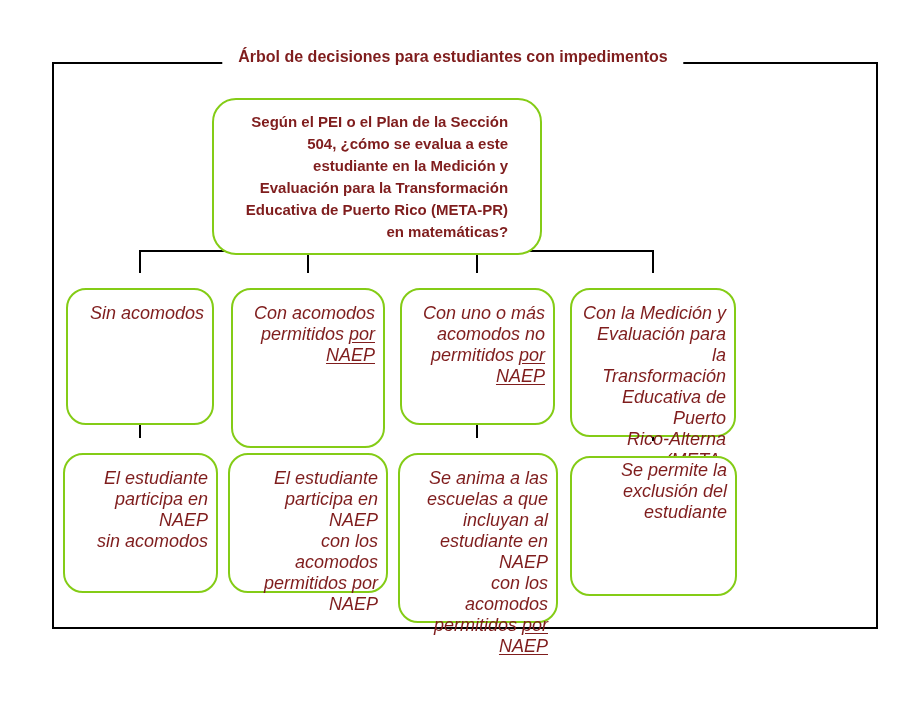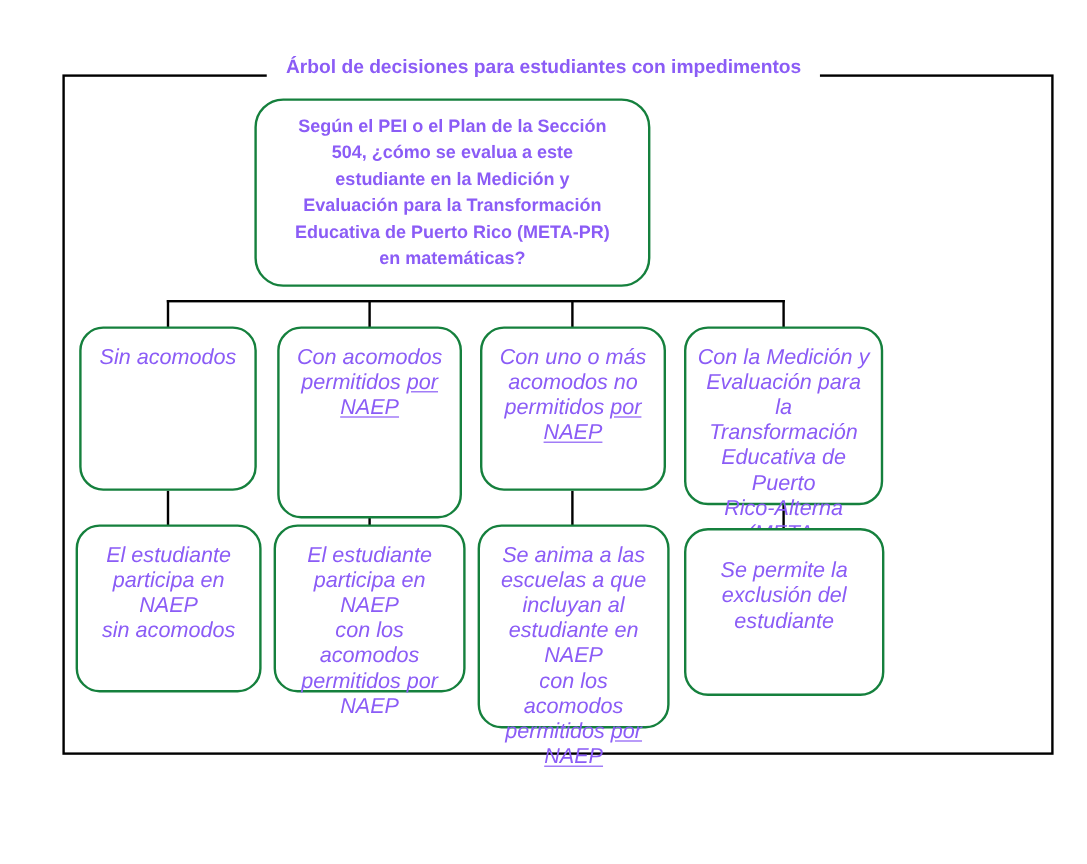--- a/index.html
+++ b/index.html
@@ -1,50 +1,50 @@
 <!DOCTYPE html>
 <html><head>
 <meta charset="utf-8">
 <style>
   html,body { margin:0; padding:0; background:#ffffff; }
   .stage {
     position:relative; width:906px; height:720px; background:#ffffff;
-    font-family:"Liberation Sans", sans-serif; color:#8b5cf6; overflow:hidden;
+    font-family:"Liberation Sans", sans-serif; color:#7f1d1d; overflow:hidden;
   }
   .outer-border {
     position:absolute; left:52px; top:62px; width:822px; height:563px;
     border:2px solid #000000;
   }
   .diagram-title {
     position:absolute; top:42px; left:50%; transform:translateX(-50%);
     background:#ffffff; padding:0 16px; z-index:2;
     font-size:16px; font-weight:bold; line-height:30px; white-space:nowrap;
   }
   .box {
-    position:absolute; background:#ffffff; border:2px solid #15803d;
-    box-sizing:border-box; text-align:center; z-index:1;
+    position:absolute; background:#ffffff; border:2px solid #84cc16;
+    box-sizing:border-box; text-align:right; z-index:1;margin-top:16px;
   }
   .root-box {
     left:212px; top:82px; width:330px; height:157px; border-radius:24px;
     font-weight:bold; font-size:15px; line-height:22px;
     display:flex; align-items:center; justify-content:center; padding:6px 12px;
   }
   .opt-box, .out-box {
     font-size:18px; line-height:21px; border-radius:20px;
     padding:13px 8px 0 8px;
     font-style:italic;
   }
   .b1 { left:66px;  top:272px; width:148px; height:137px; }
   .b2 { left:231px; top:272px; width:154px; height:160px; }
   .b3 { left:400px; top:272px; width:155px; height:137px; }
   .b4 { left:570px; top:272px; width:166px; height:149px; }
   .c1 { left:63px;  top:437px; width:155px; height:140px; }
   .c2 { left:228px; top:437px; width:160px; height:140px; }
   .c3 { left:398px; top:437px; width:160px; height:170px; }
-  .c4 { left:570px; top:440px; width:167px; height:140px; padding-top:23px; }
+  .c4 { left:570px; top:440px; width:167px; height:140px; padding-top:2px; }
   .line { position:absolute; background:#000000; z-index:0; }
   .trunk-h { left:139px; top:250px; width:515px; height:2px; }
   .drop { width:2px; }
   .d1a { left:139px; top:250px; height:23px; }
   .d1b { left:307px; top:250px; height:23px; }
   .d1c { left:476px; top:250px; height:23px; }
   .d1d { left:652px; top:250px; height:23px; }
   .d2a { left:139px; top:409px; height:29px; }
   .d2b { left:307px; top:409px; height:29px; }
   .d2c { left:476px; top:409px; height:29px; }

